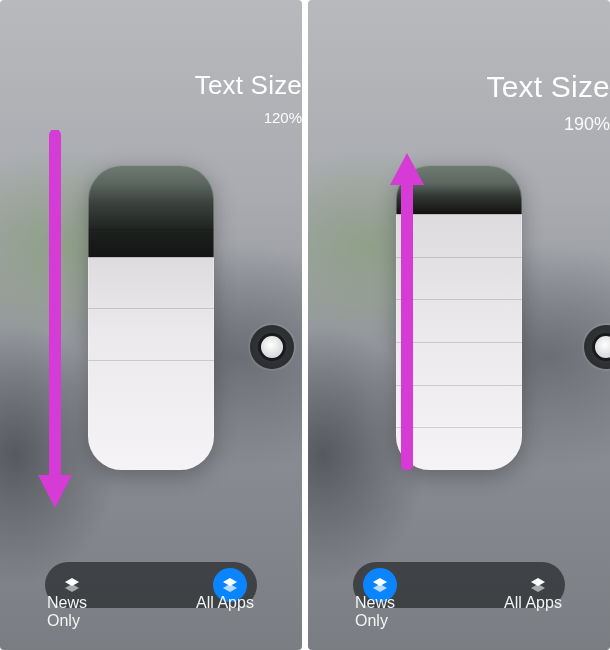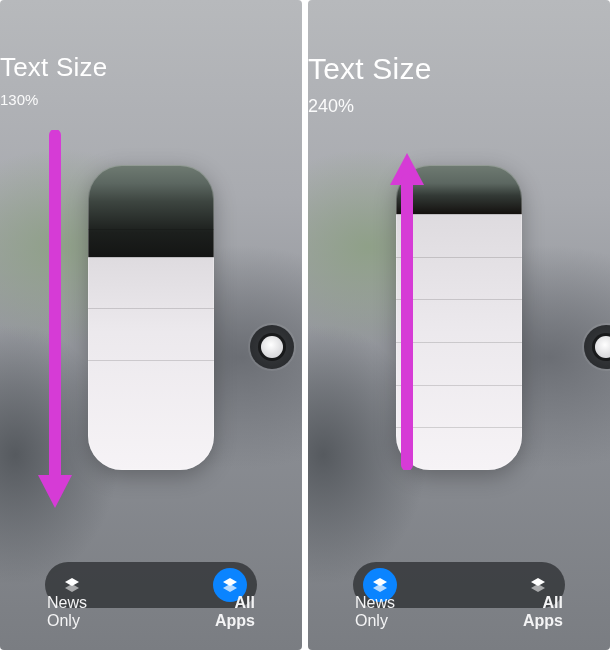--- a/index.html
+++ b/index.html
@@ -19,23 +19,23 @@
       border-radius: 4px;
       overflow: hidden;
       background:
         radial-gradient(ellipse 180px 140px at 20% 38%, #8fa088 0%, transparent 70%),
         radial-gradient(ellipse 220px 160px at 80% 55%, #6b6e74 0%, transparent 70%),
         radial-gradient(ellipse 160px 200px at 5% 70%, #565a5f 0%, transparent 65%),
         linear-gradient(180deg, #b7b9bc 0%, #a9abb0 30%, #8d9096 60%, #7a7d82 100%);
     }
     .title {
       width: 100%;
-      text-align: left;
+      text-align: right;
       color: #fff;
-      padding-top: 52px;
+      padding-top: 70px;
     }
     .title-text {
       font-size: 26px;
       font-weight: 400;
       letter-spacing: 0.2px;
     }
     .title-percent {
       margin-top: 8px;
       font-size: 15px;
       font-weight: 400;
@@ -121,30 +121,30 @@
       left: 50%;
       transform: translateX(-50%);
       width: 212px;
       display: flex;
       justify-content: space-between;
       padding: 0 2px;
       font-size: 16px;
       color: #f4f4f5;
     }
     .seg-labels span { width: 80px; text-align: center; }
-    .seg-labels span:last-child { text-align: right; width: 60px; font-weight: bold; }
+    .seg-labels span:last-child { text-align: center; width: 60px; }
     .seg-labels span:first-child { text-align: left; width: 70px; }
   </style>
 </head>
 <body>
 
 <div class="panel panel-left">
   <div class="title">
     <div class="title-text">Text Size</div>
-    <div class="title-percent">130%</div>
+    <div class="title-percent">120%</div>
   </div>
 
   <div class="slider left">
     <div class="ticks">
       <div class="tick t4"></div>
       <div class="tick t1"></div>
       <div class="tick t2"></div>
       <div class="tick t3"></div>
     </div>
   </div>
@@ -174,21 +174,21 @@
   </div>
   <div class="seg-labels">
     <span>News Only</span>
     <span>All Apps</span>
   </div>
 </div>
 
 <div class="panel panel-right">
   <div class="title">
     <div class="title-text">Text Size</div>
-    <div class="title-percent">240%</div>
+    <div class="title-percent">190%</div>
   </div>
 
   <div class="slider right">
     <div class="ticks">
       <div class="tick t0"></div>
       <div class="tick t1"></div>
       <div class="tick t2"></div>
       <div class="tick t3"></div>
       <div class="tick t4"></div>
       <div class="tick t5"></div>

